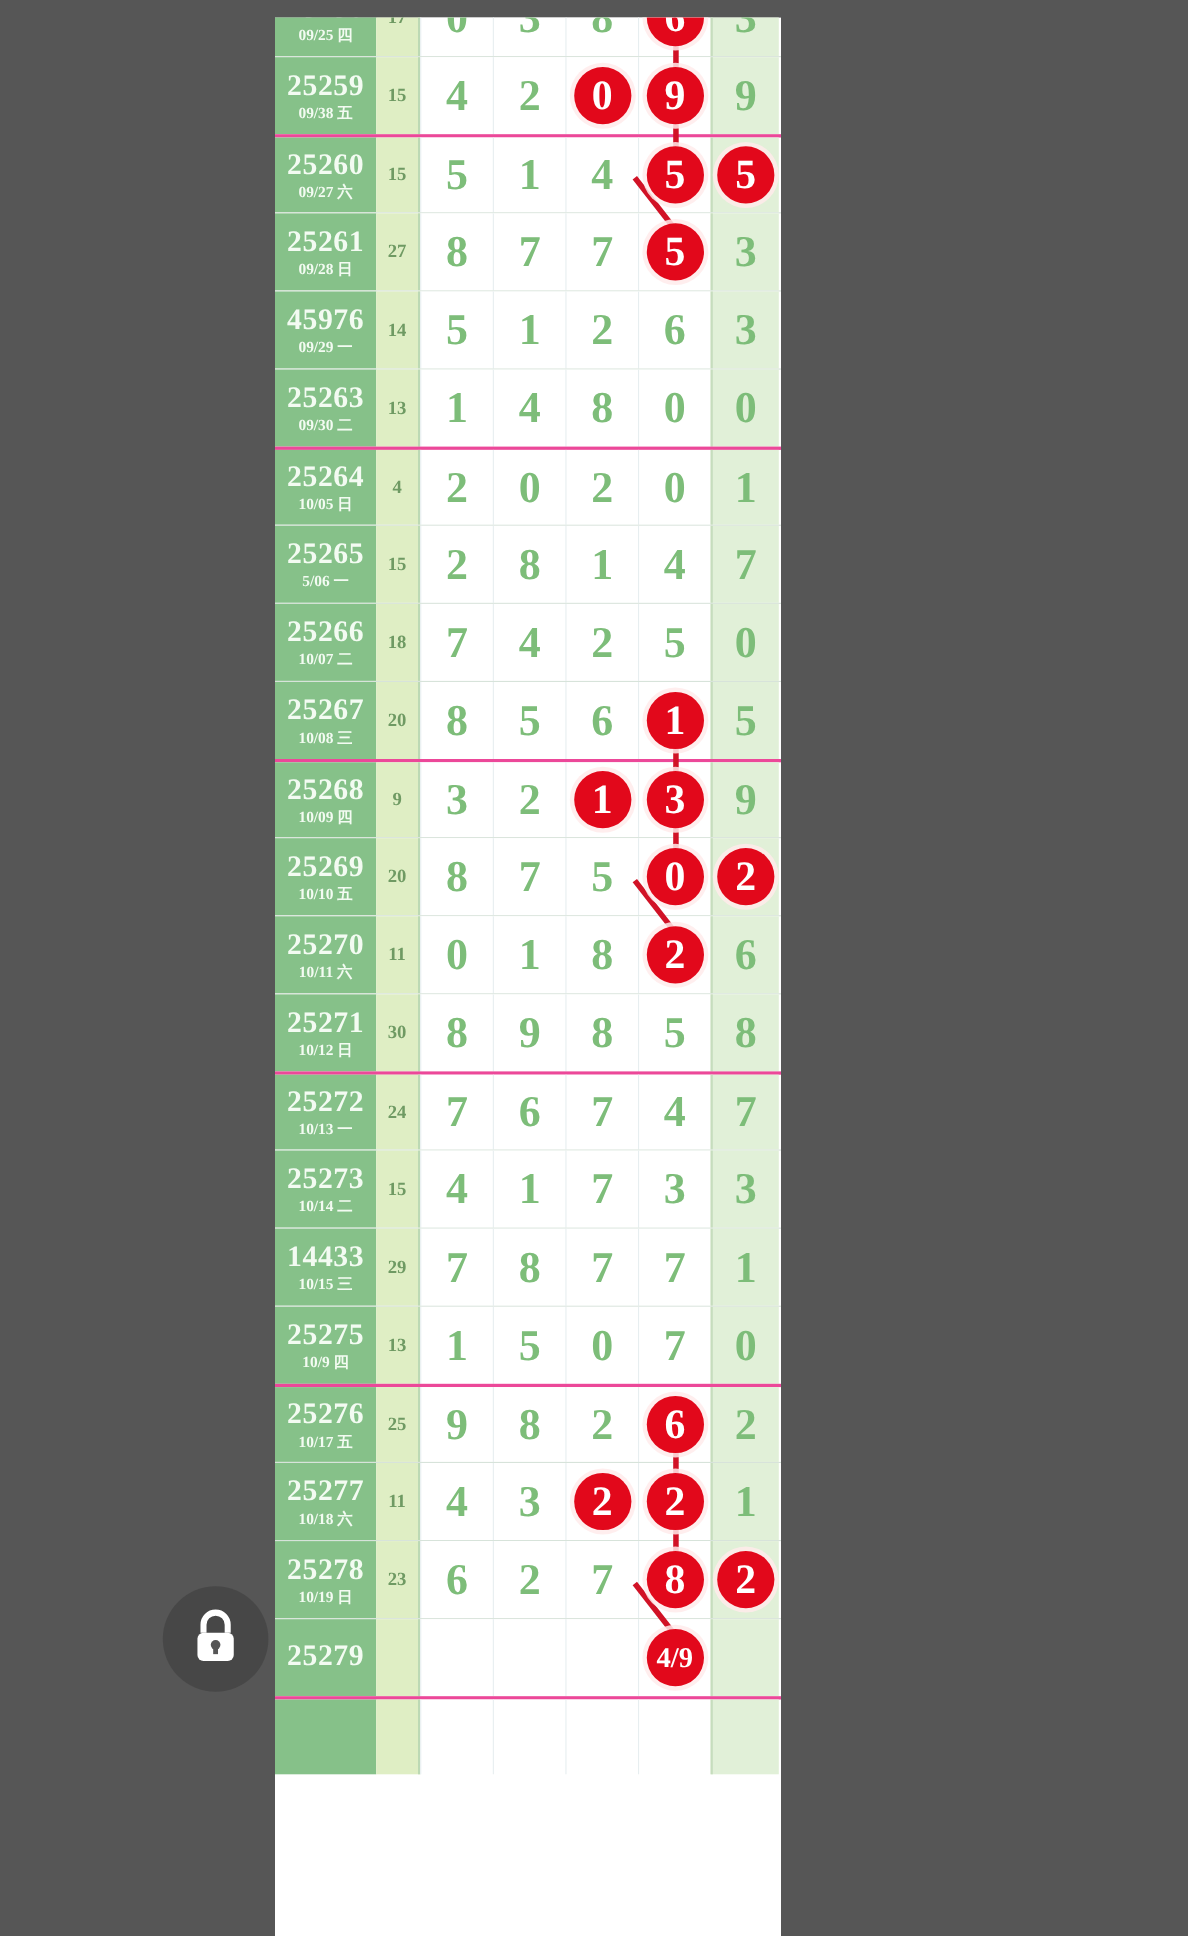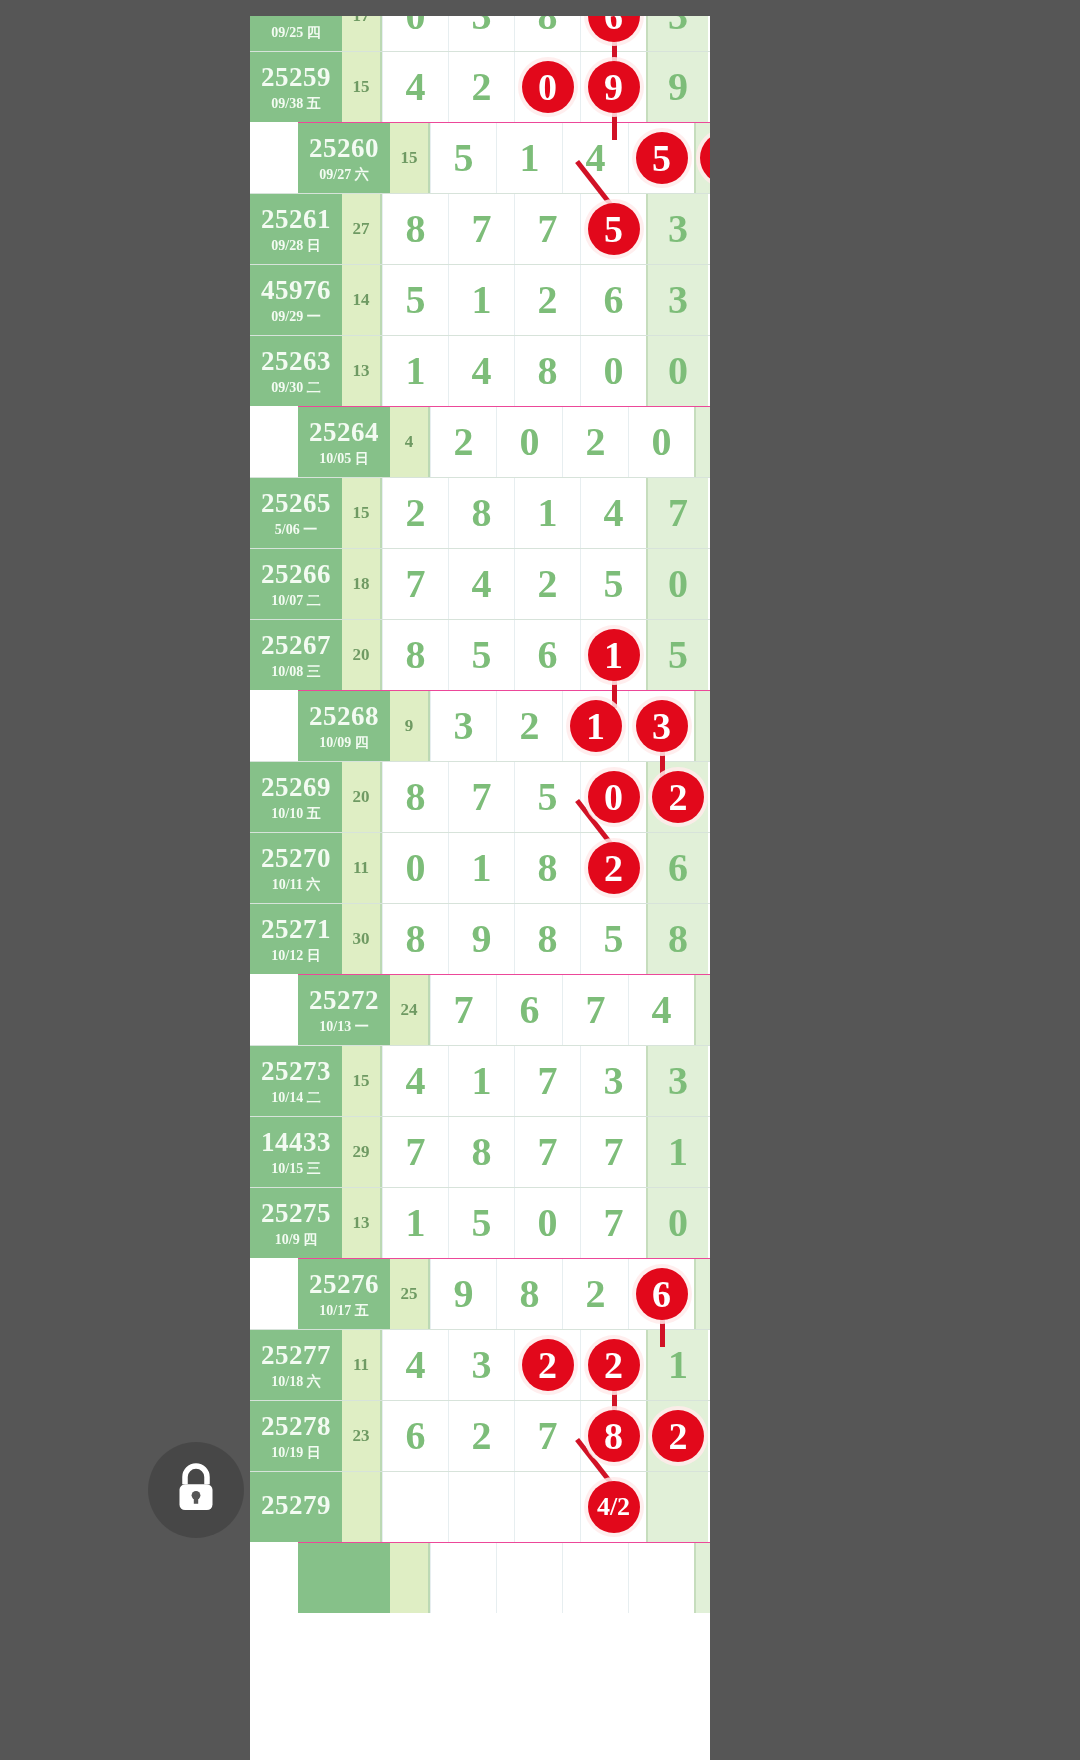--- a/index.html
+++ b/index.html
@@ -19,21 +19,21 @@
     background:#ffffff;
     overflow:hidden;
   }
 
   .row{
     display:flex;
     height:71px;
     box-sizing:border-box;
     position:relative;
   }
-  .row.blockstart{ border-top:1px solid #ec4899;margin-left:48px; }
+  .row.blockstart{ border-top:3px solid #ec4899; }
   .row.normal   { border-top:1px solid #d7e3da; }
 
   
   .c-issue{
     width:92px;
     background:#86c189;
     color:#f3fbf2;
     display:flex;flex-direction:column;
     align-items:center;justify-content:center;
     box-sizing:border-box;
@@ -611,21 +611,21 @@
       <div class="c-issue">
         <div class="iss">25279</div>
         <div class="dat"></div>
       </div>
       <div class="c-sum"></div>
       <div class="c-d"></div>
       <div class="c-d"></div>
       <div class="c-d"></div>
       <div class="c-d">
         <span class="diag"></span>
-        <span class="ball small">4/2</span>
+        <span class="ball small">4/9</span>
       </div>
       <div class="c-last"></div>
     </div>
     <div class="row blockstart">
       <div class="c-issue">
         <div class="iss"></div>
         <div class="dat"></div>
       </div>
       <div class="c-sum"></div>
       <div class="c-d"></div>

